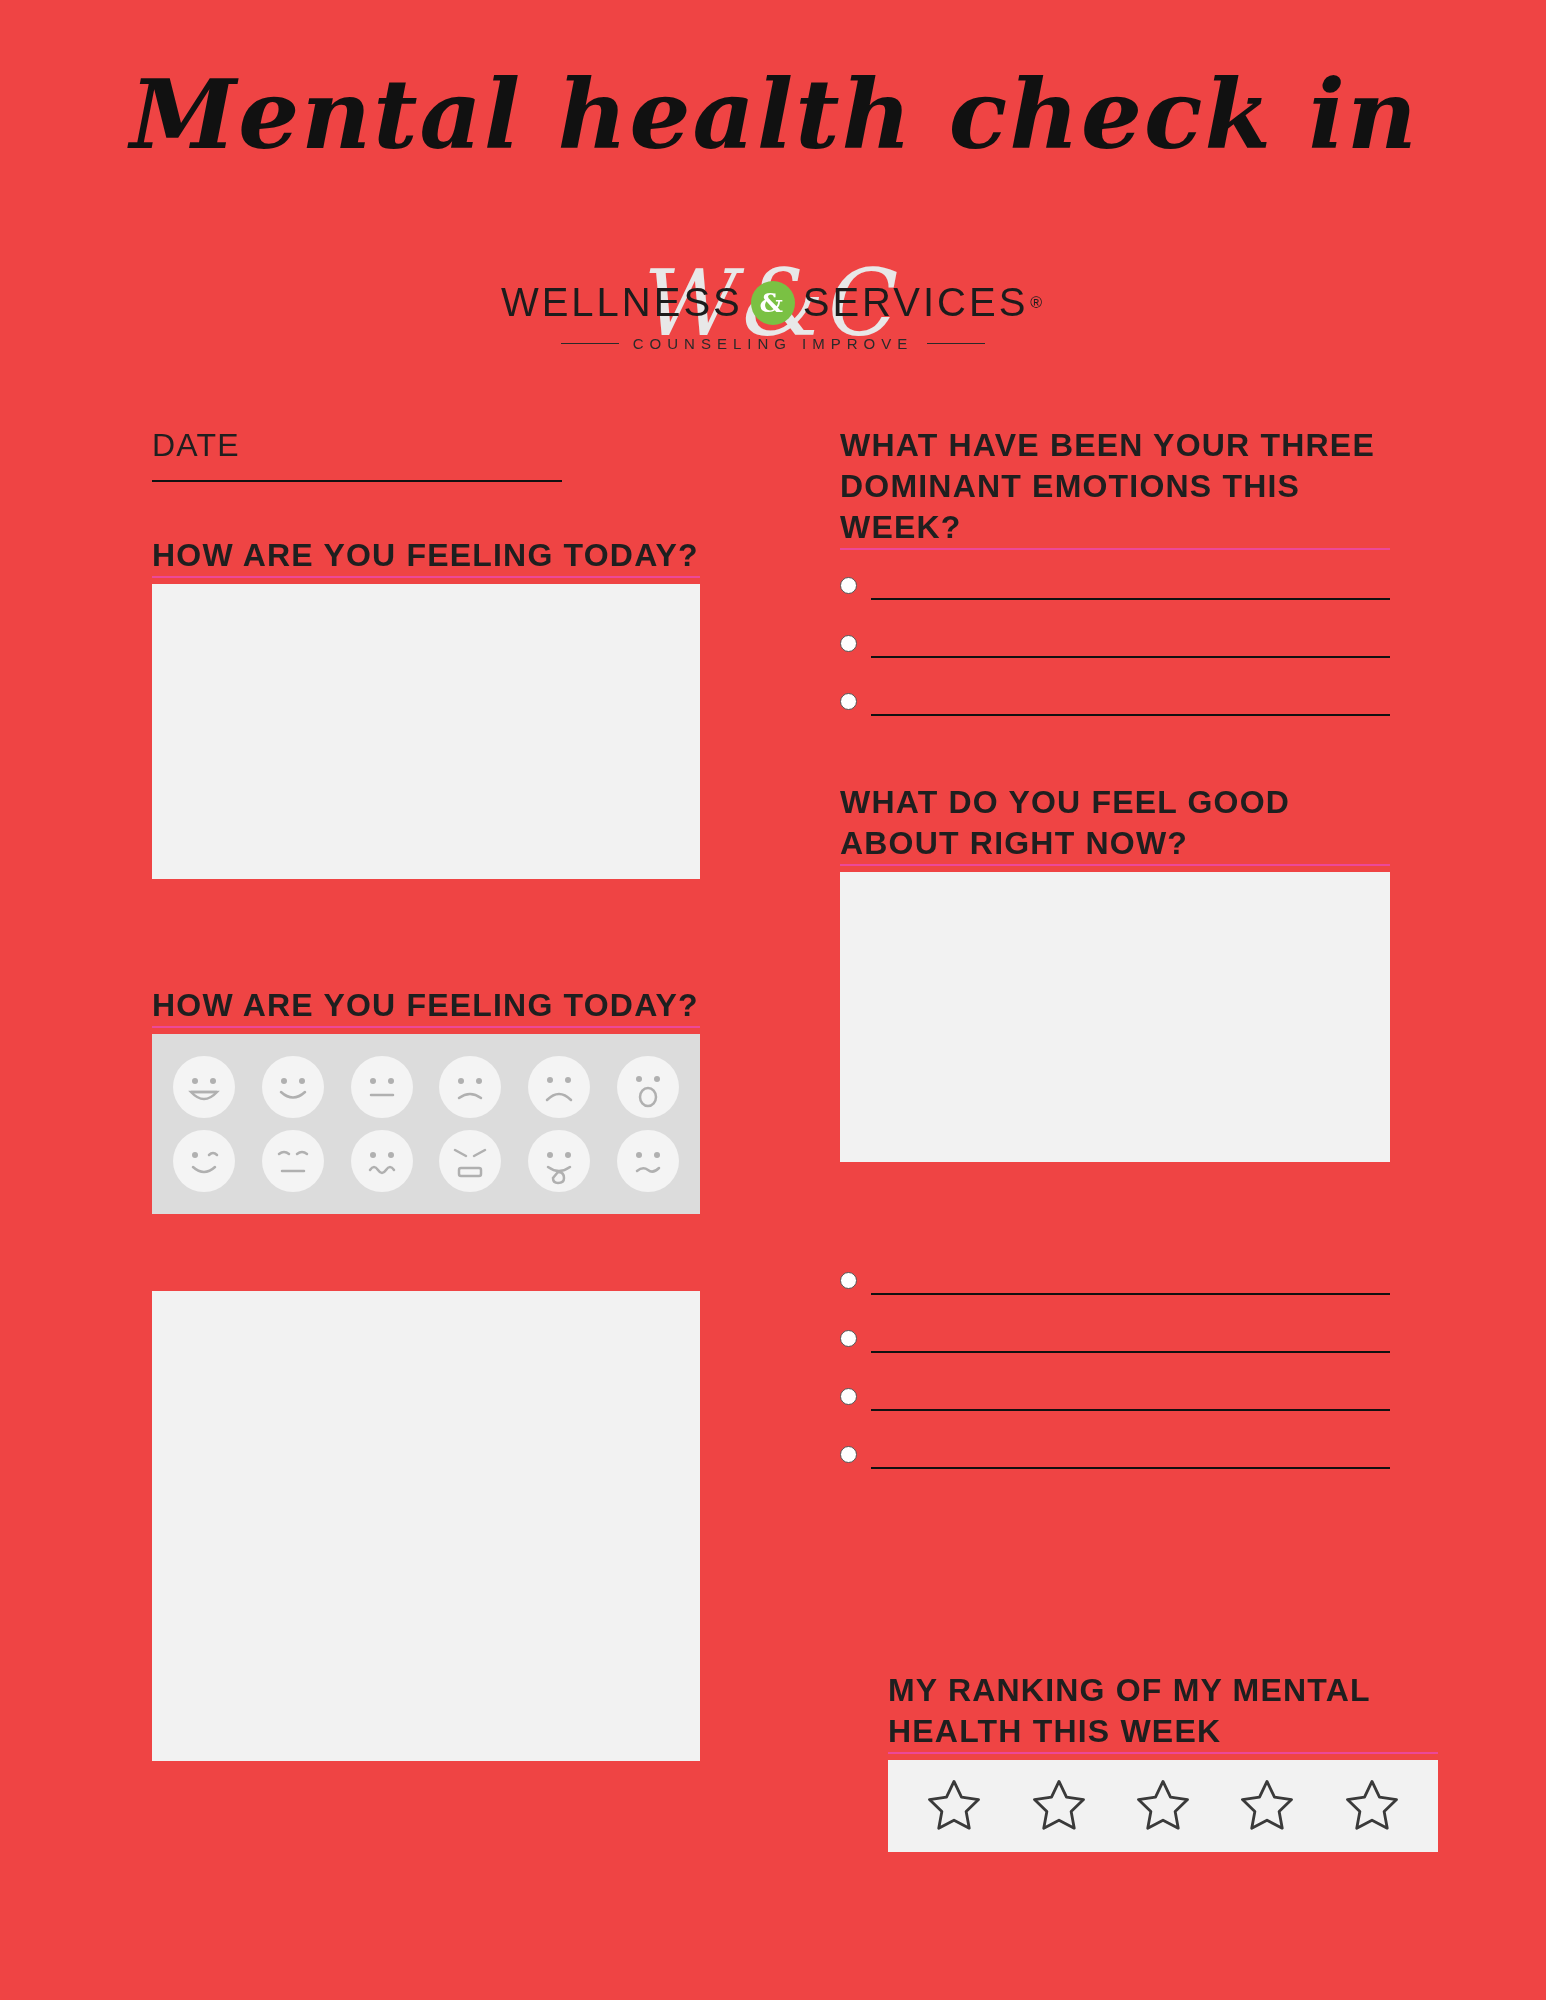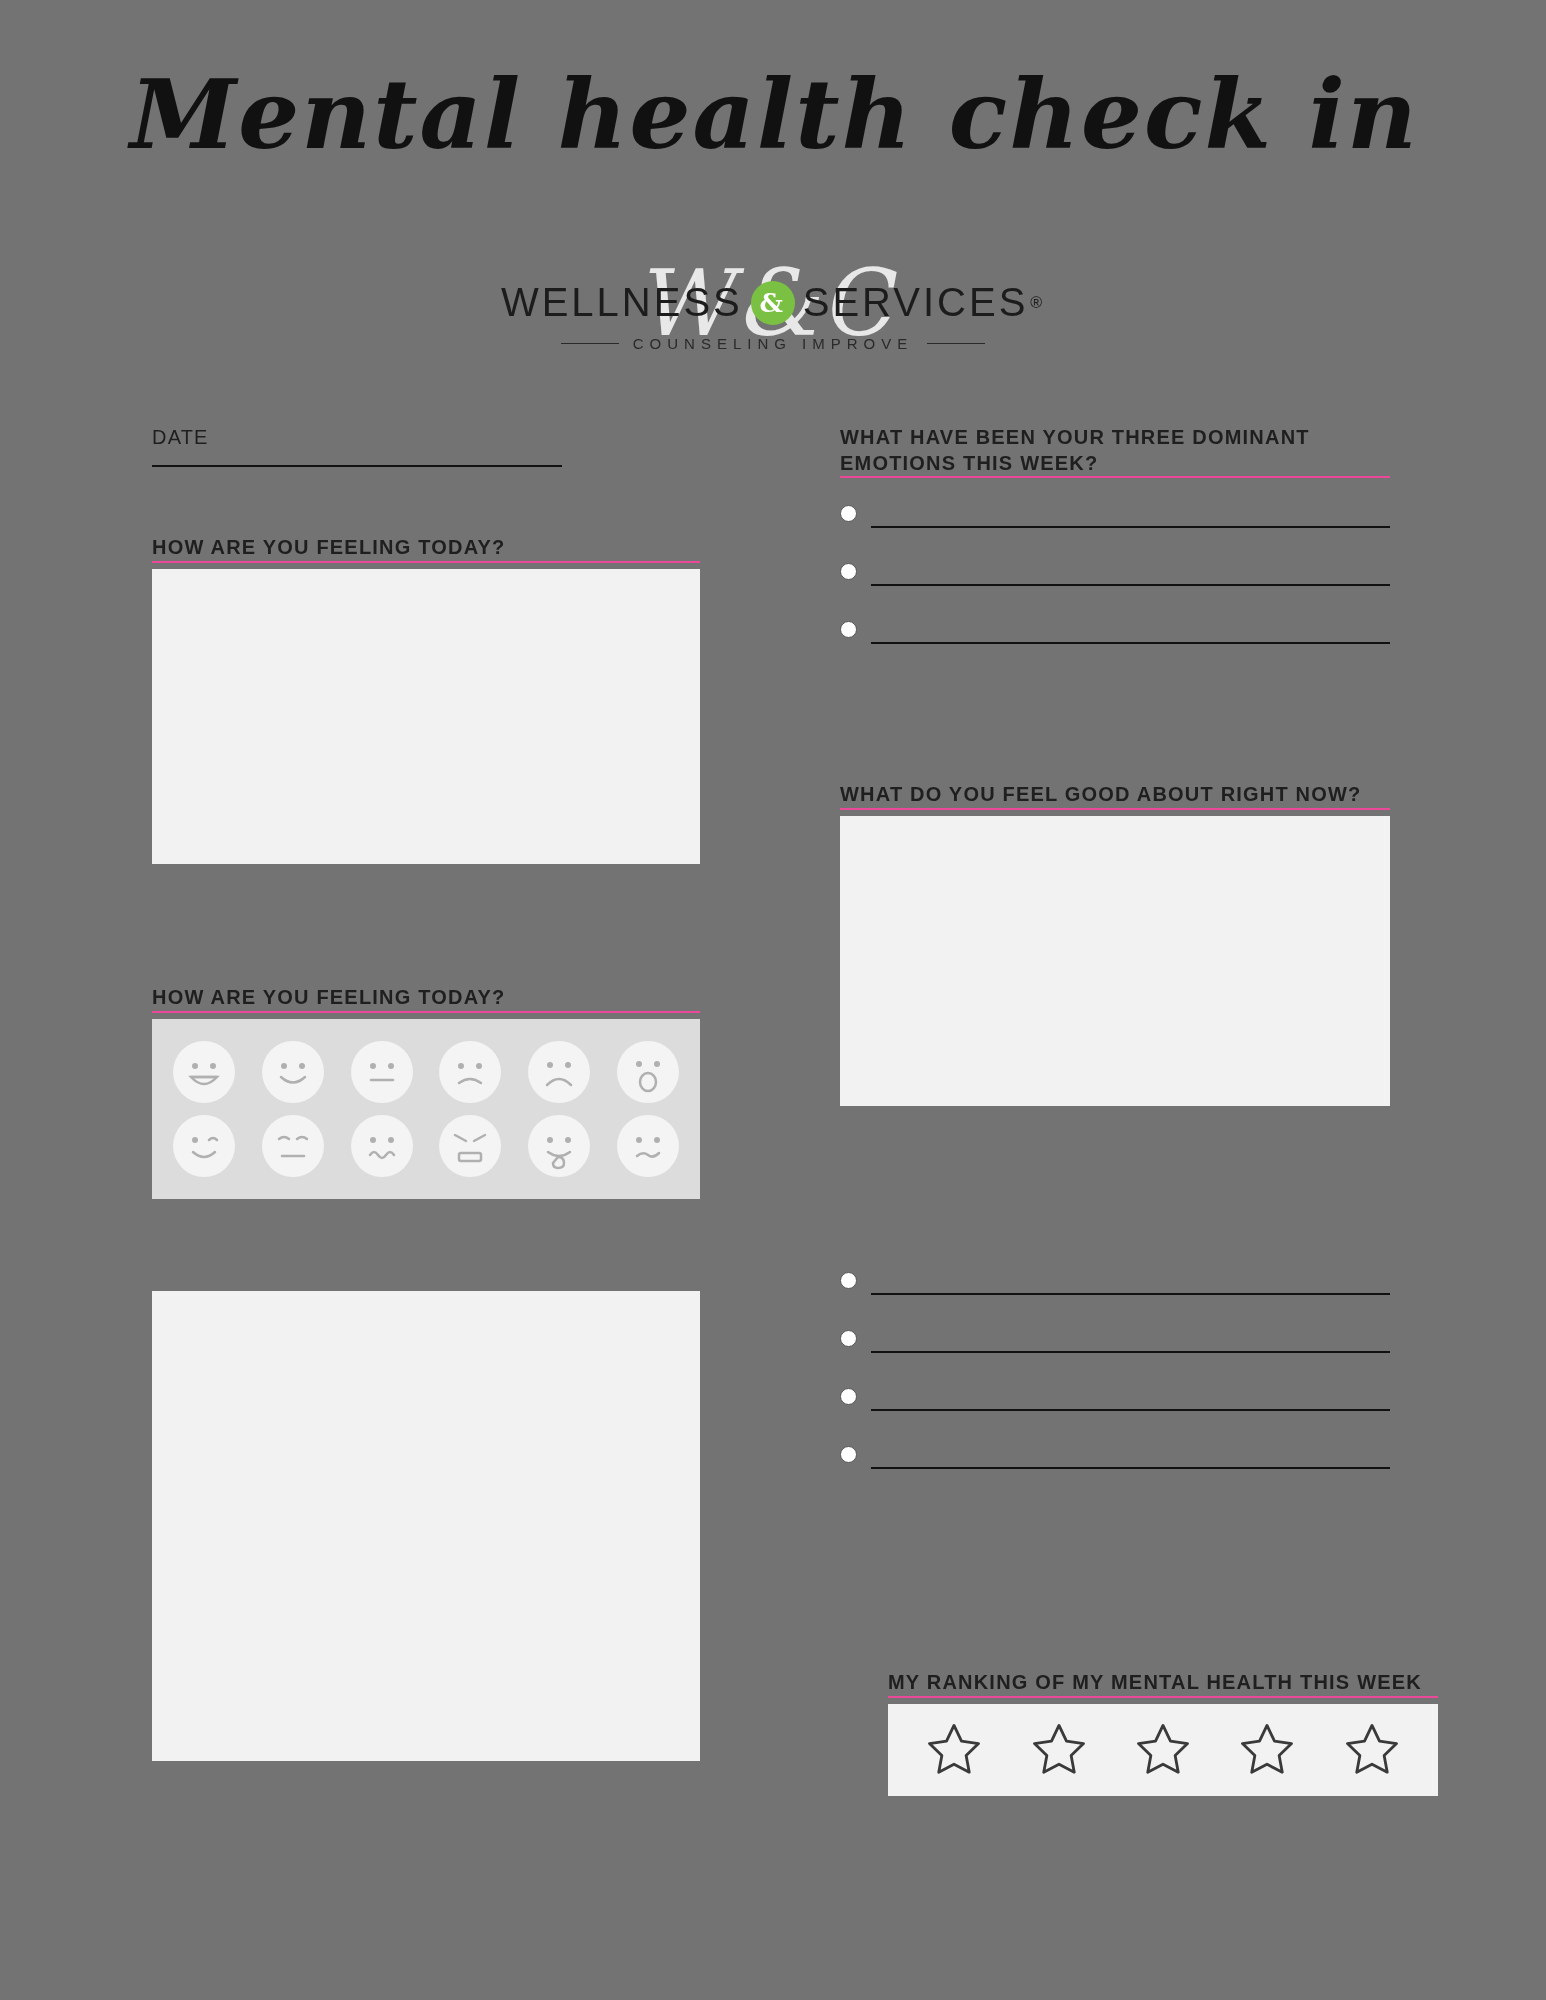--- a/index.html
+++ b/index.html
@@ -13,21 +13,21 @@
     font-family: "Liberation Sans", sans-serif;
     color: #1a1a1a;
     position: relative;
     overflow: hidden;
   }
 
   .page {
     position: relative;
     width: 1546px;
     height: 2000px;
-    background: #737373;
+    background: #ef4444;
   }
 
   
   .title {
     position: absolute;
     left: 130px;
     top: 58px;
     width: 1100px;
     font-family: "DejaVu Serif", serif;
     font-style: italic;
@@ -103,21 +103,21 @@
   }
   .logo-sub .rule {
     display: block;
     width: 58px;
     height: 1px;
     background: #2a2a2a;
   }
 
   
   .label {
-    font-size: 20px;
+    font-size: 32px;
     letter-spacing: 1.2px;
     line-height: 1.28;
     color: #1f1f1f;
     text-transform: uppercase;
   }
   .underline {
     border-bottom: 2px solid #ec4899;
     font-weight: bold;
   }
 

